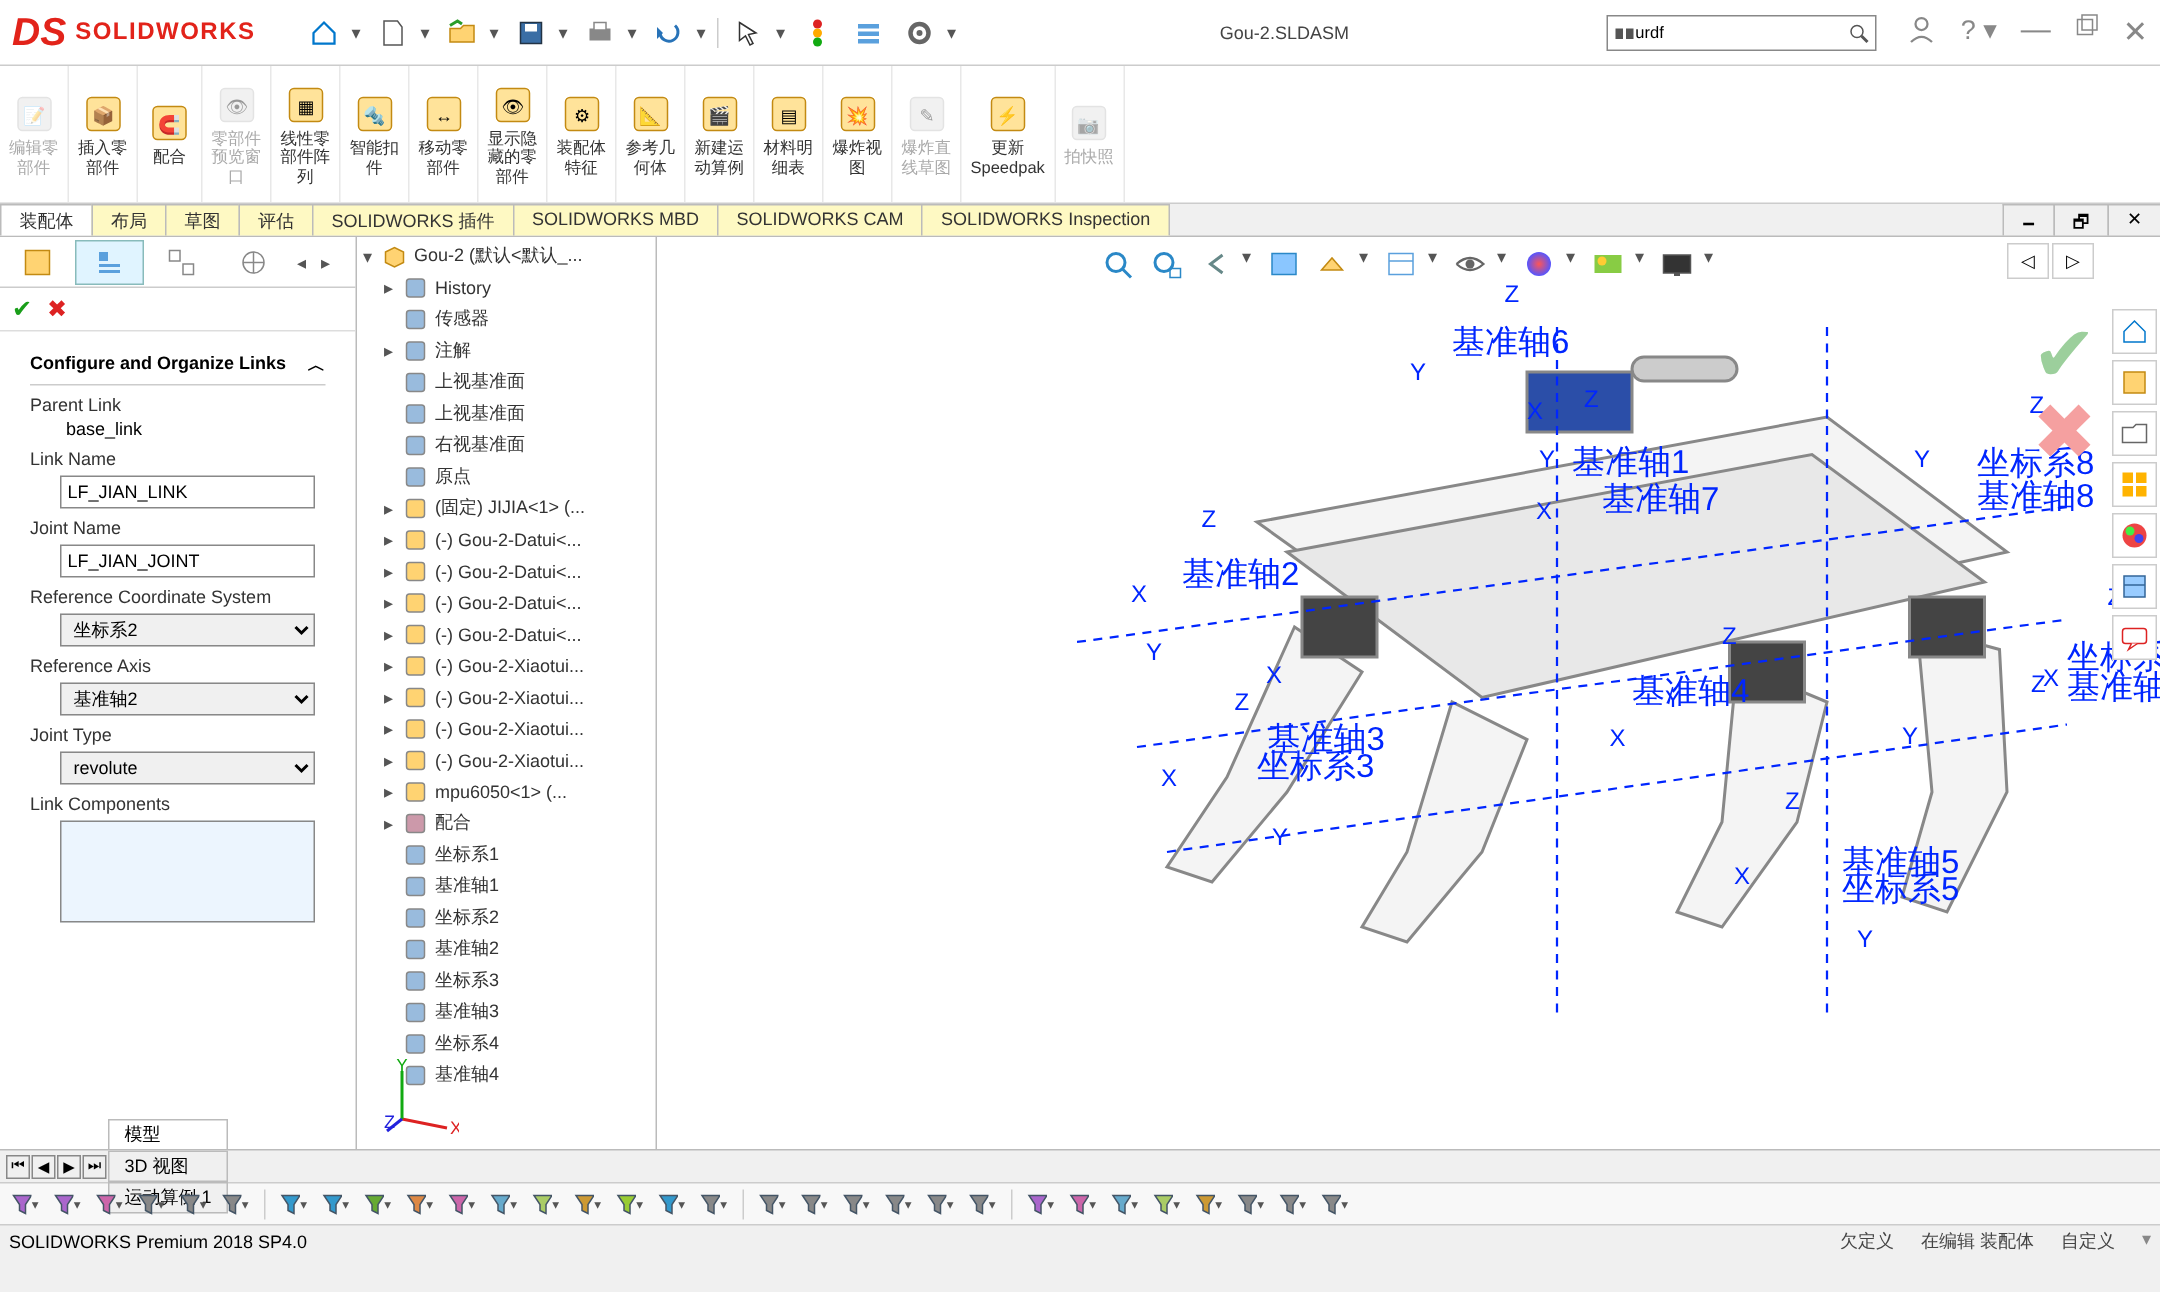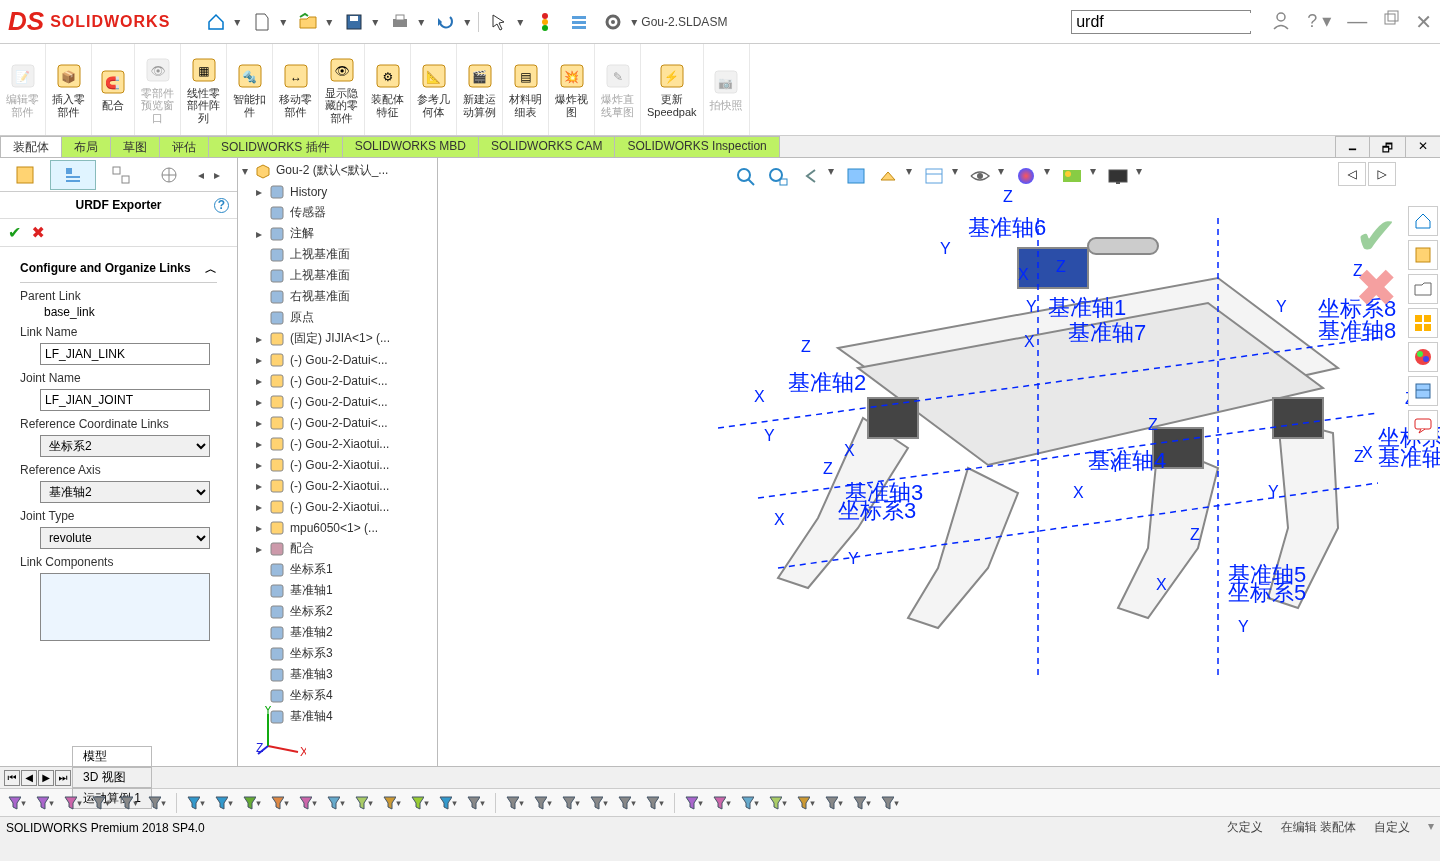--- a/index.html
+++ b/index.html
@@ -4,32 +4,32 @@
 <style>
 * { box-sizing: border-box; margin: 0; padding: 0; font-family: "Microsoft YaHei", Arial, sans-serif; font-size: 12px; }
 body { background: #f0f0f0; width: 1440px; height: 861px; overflow: hidden; position: relative; }
 .titlebar { height: 44px; background: #fff; border-bottom: 1px solid #ccc; display: flex; align-items: center; padding: 0 8px; }
 .logo { display: flex; align-items: center; gap: 6px; margin-right: 30px; }
 .logo-swirl { color: #e2231a; font-size: 26px; font-weight: bold; font-style: italic; }
 .logo-text { color: #e2231a; font-weight: bold; letter-spacing: 1px; font-size: 16px; text-align: right; }
 .qa-bar { display: flex; align-items: center; gap: 2px; }
 .qa-btn { width: 32px; height: 30px; display: flex; align-items: center; justify-content: center; border-radius: 2px; cursor: pointer; }
 .qa-dd { width: 10px; color: #555; }
-.title-center { flex: 1; text-align: left; color: #444; }
+.title-center { flex: 1; text-align: center; color: #444; }
 .search-box { display: flex; align-items: center; border: 1px solid #888; height: 24px; width: 180px; padding: 0 4px; background: #fff; }
-.search-box input { flex:1; border:none; outline:none; font-size: 16px; }
+.search-box input { flex:1; border:none; outline:none; font-size: 11px; }
 .win-controls { display: flex; gap: 16px; margin-left: 20px; color: #888; }
 .ribbon { height: 92px; background: #fff; border-bottom: 1px solid #ccc; display:flex; align-items:stretch; overflow:hidden; }
 .ribbon-grp { display:flex; flex-direction:column; align-items:center; justify-content:center; padding: 4px 6px; border-right:1px solid #e8e8e8; cursor:pointer; min-width: 40px; }
 .ribbon-grp svg { margin-bottom: 2px; }
 .ribbon-lbl { font-size: 11px; color:#333; text-align:center; line-height: 1.1; white-space: pre; }
 .ribbon-grp.disabled .ribbon-lbl { color:#aaa; }
 .ribbon-grp.disabled svg { opacity:.4; }
 .tabs-row { height: 22px; background:#f0f0f0; display:flex; border-bottom:1px solid #bbb; }
-.tab { padding: 2px 12px; border:1px solid #bbb; border-bottom:none; background:#bef264; margin-right:-1px; cursor:pointer; font-size:12px; color:#333; }
+.tab { padding: 2px 12px; border:1px solid #bbb; border-bottom:none; background:#fef9c3; margin-right:-1px; cursor:pointer; font-size:12px; color:#333; }
 .tab.active { background:#fff; }
 .tablike { padding:2px 12px; border:1px solid #bbb; border-bottom:none; margin-right:-1px; cursor:pointer; }
 .main { display:flex; height: 608px; }
 .prop-panel { width: 238px; background:#fff; border-right:1px solid #bbb; display:flex; flex-direction:column; }
 .prop-tabs { display:flex; border-bottom:1px solid #ccc; height: 34px; align-items:center; padding: 0 2px; gap:2px; }
 .prop-tab { width: 46px; height: 30px; display:flex; align-items:center; justify-content:center; border:1px solid transparent; cursor:pointer; }
 .prop-tab.active { border-color:#8bb; background:#e0f4ff; }
 .prop-nav { width:14px; cursor:pointer;color:#555; text-align:center;}
 .prop-title { display:flex; justify-content:center; align-items:center; padding:6px; border-bottom:1px solid #ddd; font-weight: bold; position:relative; }
 .prop-title .help { position:absolute; right:8px; color:#2a88c7; border:1px solid #2a88c7; border-radius:50%; width:15px; height:15px; text-align:center; line-height:13px; }
@@ -349,40 +349,36 @@
       <div class="prop-tab">
           <svg width="22" height="22">
             <circle cx="11" cy="11" r="7" fill="none" stroke="#888"></circle>
             <line x1="4" y1="11" x2="18" y2="11" stroke="#888"></line>
             <line x1="11" y1="4" x2="11" y2="18" stroke="#888"></line>
           </svg>
         </div>
       <span class="prop-nav">◂</span>
       <span class="prop-nav">▸</span>
     </div>
-    <div class="prop-title">
-      <span>URDF Exporter</span>
-      <span class="help">?</span>
-    </div>
     <div class="prop-okcancel">
       <span class="okc" style="color:#1a9e1a">✔</span>
       <span class="okc" style="color:#d22">✖</span>
     </div>
     <div class="prop-body">
       <div class="section-head">
           <span>Configure and Organize Links</span>
           <span>︿</span>
         </div>
       <div class="field-lbl">Parent Link</div>
       <div class="indent-val">base_link</div>
       <div class="field-lbl">Link Name</div>
       <input class="field-input" value="LF_JIAN_LINK" style="">
       <div class="field-lbl">Joint Name</div>
       <input class="field-input" value="LF_JIAN_JOINT" style="">
-      <div class="field-lbl">Reference Coordinate Links</div>
+      <div class="field-lbl">Reference Coordinate System</div>
       <select class="field-select"><option>坐标系2</option></select>
       <div class="field-lbl">Reference Axis</div>
       <select class="field-select"><option>基准轴2</option></select>
       <div class="field-lbl">Joint Type</div>
       <select class="field-select"><option>revolute</option></select>
       <div class="field-lbl">Link Components</div>
       <div class="link-box"></div>
     </div>
   </div>
 

